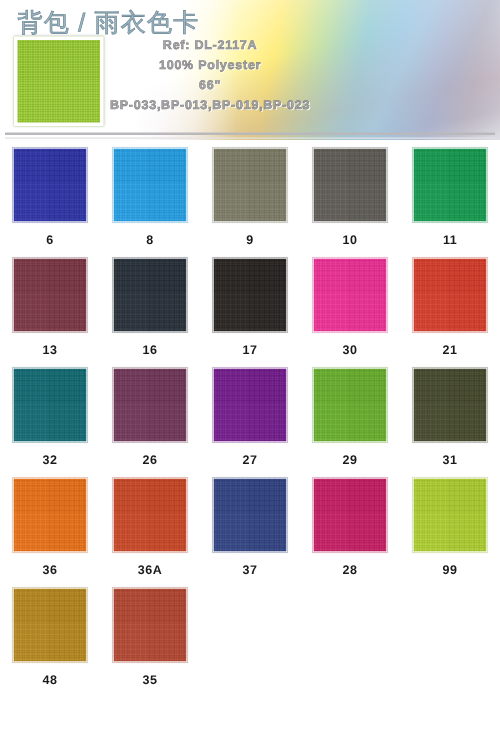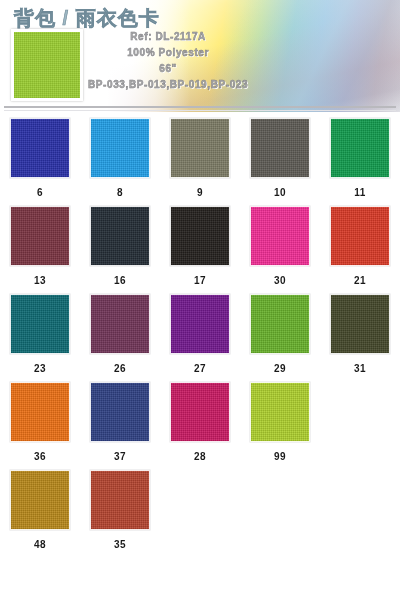--- a/index.html
+++ b/index.html
@@ -87,21 +87,21 @@
     bottom: 1px;
     height: 1px;
     background: #e2e2e6;
   }
 
   .card-title {
     position: absolute;
     left: 14px;
     top: 5px;
     font-size: 20px;
-    font-weight: bold;
+    font-weight: normal;
     letter-spacing: 1px;
     color: #9fb8c4;
     -webkit-text-stroke: 0.6px #6f8a98;
     text-shadow: 1px 1px 0 #ffffff;
     white-space: nowrap;
   }
 
   .ref-swatch {
     position: absolute;
     left: 11px;
@@ -240,21 +240,21 @@
         <div class="chip-label">30</div>
       </div>
       <div class="cell">
         <div class="chip" style="background-color: rgb(217, 58, 39);"></div>
         <div class="chip-label">21</div>
       </div>
     </div>
     <div class="grid-row">
       <div class="cell">
         <div class="chip" style="background-color: rgb(14, 106, 115);"></div>
-        <div class="chip-label">23</div>
+        <div class="chip-label">32</div>
       </div>
       <div class="cell">
         <div class="chip" style="background-color: rgb(113, 53, 88);"></div>
         <div class="chip-label">26</div>
       </div>
       <div class="cell">
         <div class="chip" style="background-color: rgb(115, 25, 142);"></div>
         <div class="chip-label">27</div>
       </div>
       <div class="cell">
@@ -263,20 +263,24 @@
       </div>
       <div class="cell">
         <div class="chip" style="background-color: rgb(68, 72, 42);"></div>
         <div class="chip-label">31</div>
       </div>
     </div>
     <div class="grid-row">
       <div class="cell">
         <div class="chip" style="background-color: rgb(237, 112, 20);"></div>
         <div class="chip-label">36</div>
+      </div>
+      <div class="cell">
+        <div class="chip" style="background-color: rgb(204, 69, 34);"></div>
+        <div class="chip-label">36A</div>
       </div>
       <div class="cell">
         <div class="chip" style="background-color: rgb(47, 65, 132);"></div>
         <div class="chip-label">37</div>
       </div>
       <div class="cell">
         <div class="chip" style="background-color: rgb(201, 26, 99);"></div>
         <div class="chip-label">28</div>
       </div>
       <div class="cell">

